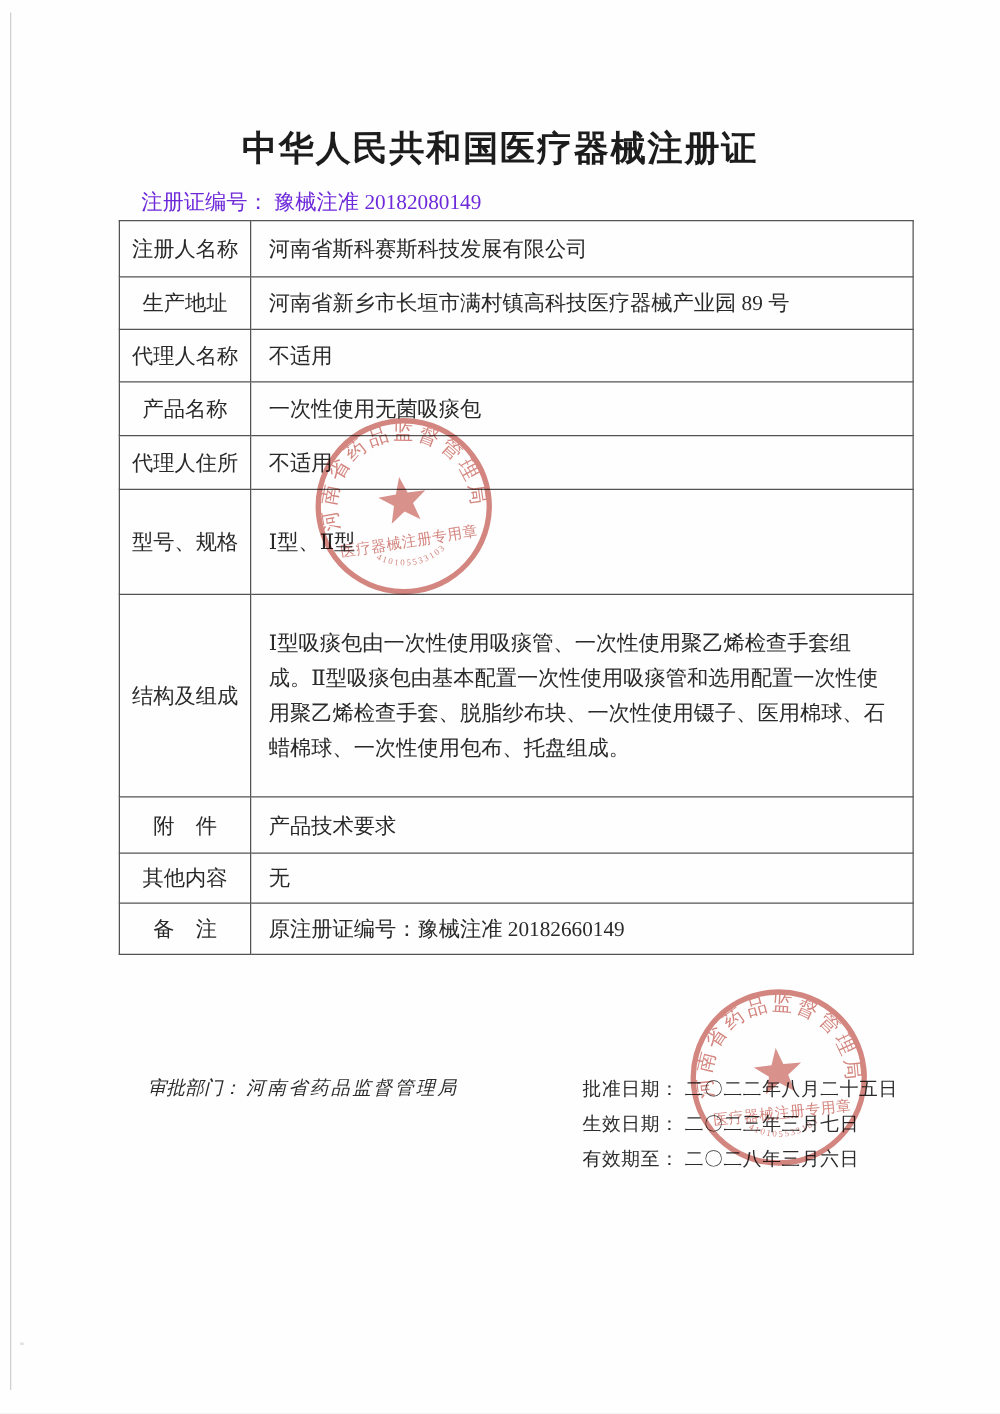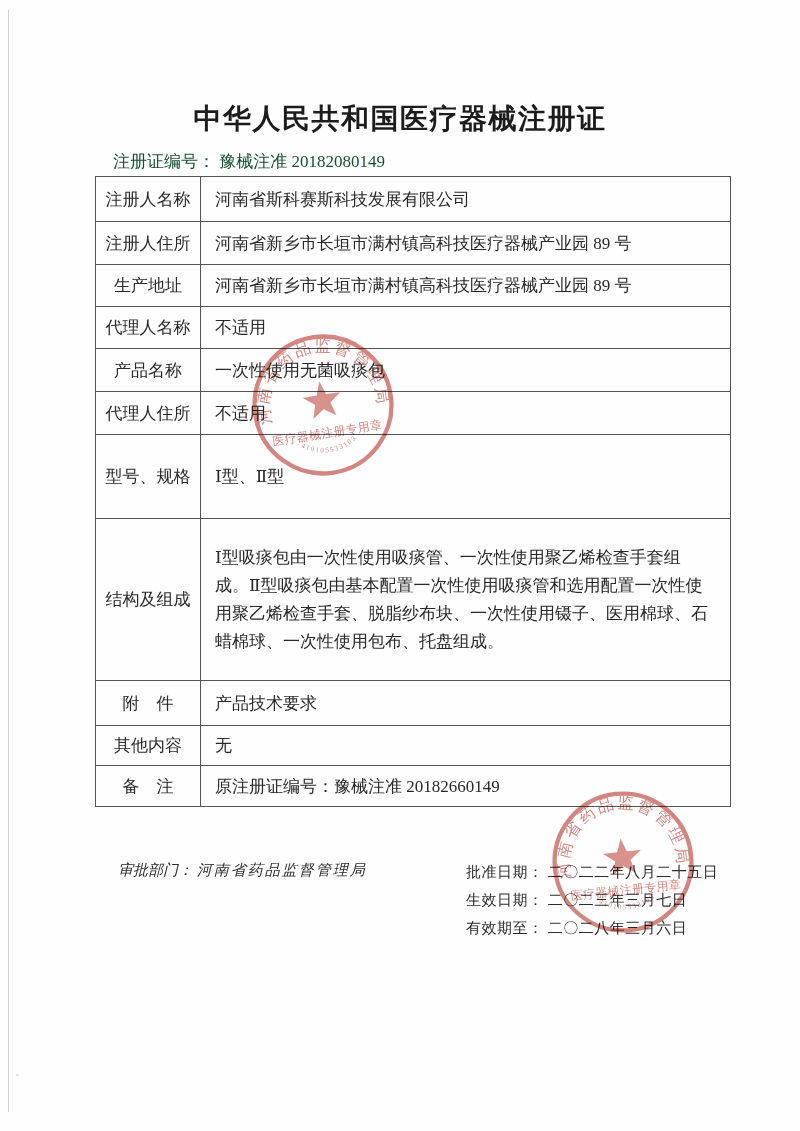--- a/index.html
+++ b/index.html
@@ -10,21 +10,21 @@
     color:#2e2e2e;
   }
   .scan-edge{position:absolute;left:8px;top:10px;width:1px;height:1102px;background:#cfcfcf;}
   .scan-dot{position:absolute;left:16px;top:1074px;width:3px;height:2px;background:#e2e2e2;}
 
   .title{
     position:absolute;left:0;top:84px;width:100%;
     text-align:center;font-size:28px;font-weight:bold;
     letter-spacing:1.5px;color:#1c1c1c;margin-top:16px;
   }
-  .regline{position:absolute;left:113px;top:150px;font-size:17px;color:#14532d;}
+  .regline{position:absolute;left:113px;top:150px;font-size:17px;color:#6d28d9;}
 
   table.cert{
     position:absolute;left:95px;top:176px;width:636px;
     border-collapse:collapse;table-layout:fixed;
   }
   table.cert td{
     border:1px solid #545454;
     font-size:17px;line-height:27px;color:#292929;
     vertical-align:middle;overflow:hidden;
   }
@@ -64,24 +64,20 @@
   <div class="regline">
     <span>注册证编号：</span>
     <span>豫械注准 20182080149</span>
   </div>
 
   <table class="cert">
     <tbody>
         <tr style="height:45px">
       <td class="lab">注册人名称</td>
       <td class="val">河南省斯科赛斯科技发展有限公司</td>
-    </tr>
-    <tr style="height:43px">
-      <td class="lab">注册人住所</td>
-      <td class="val">河南省新乡市长垣市满村镇高科技医疗器械产业园 89 号</td>
     </tr>
     <tr style="height:42px">
       <td class="lab">生产地址</td>
       <td class="val">河南省新乡市长垣市满村镇高科技医疗器械产业园 89 号</td>
     </tr>
     <tr style="height:42px">
       <td class="lab">代理人名称</td>
       <td class="val">不适用</td>
     </tr>
     <tr style="height:43px">

